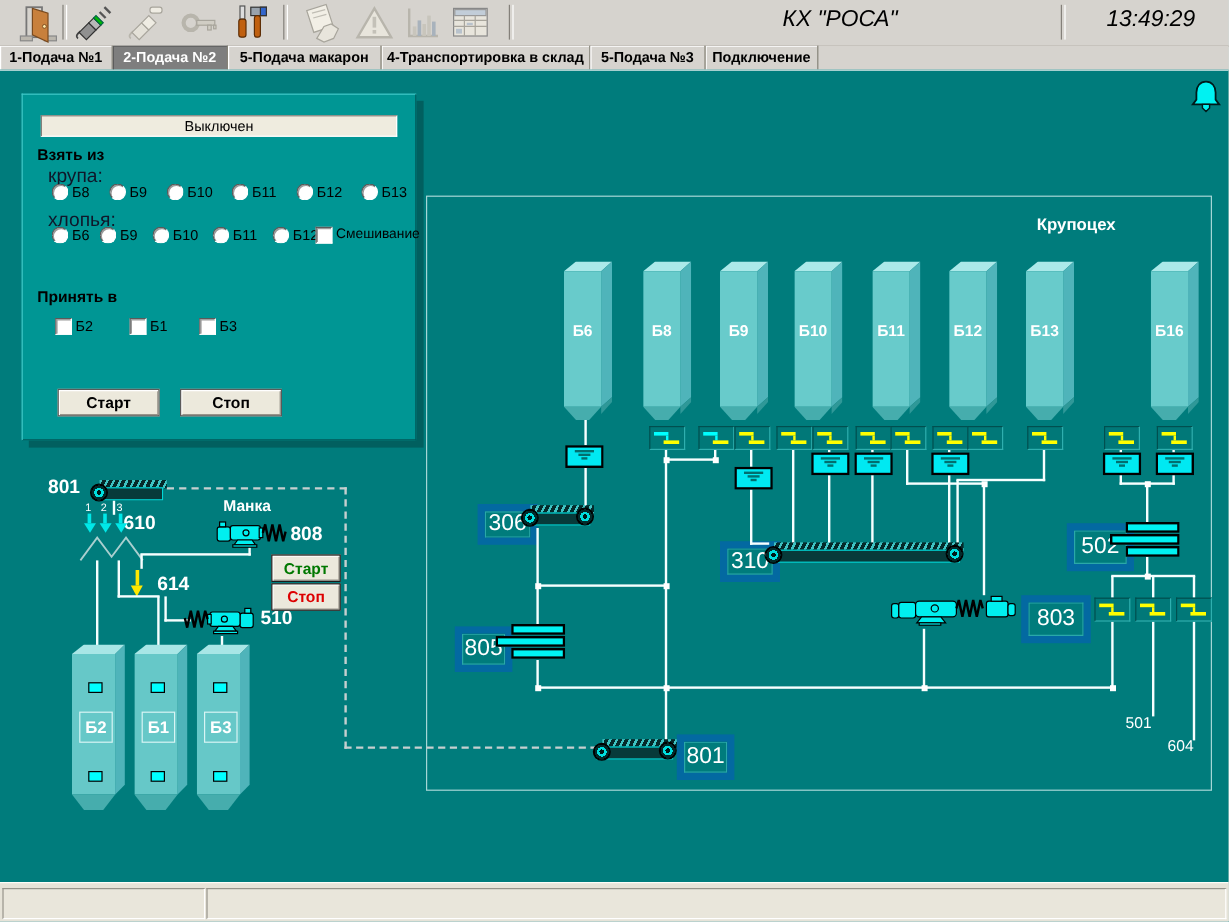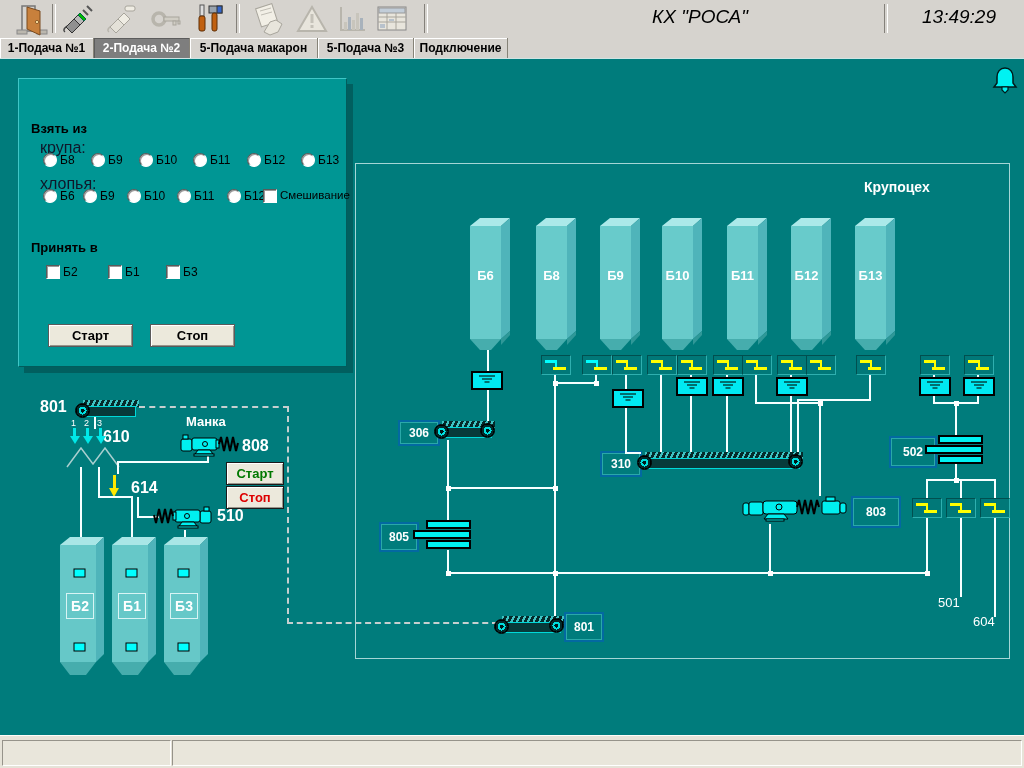--- a/index.html
+++ b/index.html
@@ -26,21 +26,21 @@
   .checkbox{position:absolute;width:12px;height:12px;background:#fff;border:1px solid;border-color:#5a5a5a #fff #fff #5a5a5a;box-shadow:inset 1px 1px 0 #9a9a9a}
   .optlabel{position:absolute;font-size:12px;color:#000;white-space:nowrap}
   .btn95{position:absolute;background:#ECE9DC;border:1px solid #5a5a5a;box-shadow:inset 1px 1px 0 #ffffff,inset -1px -1px 0 #98948a;font-weight:bold;font-size:13px;color:#000;display:flex;align-items:center;justify-content:center;cursor:default}
   
   #diag{position:absolute;left:355px;top:163px;width:653px;height:494px;border:1px solid #A5D6D6}
   .wh{position:absolute;background:#F6FFFF}
   .dot{position:absolute;width:5px;height:5px;background:#fff}
   .dashH{position:absolute;border-top:2px dashed #C6CFCF}
   .dashV{position:absolute;border-left:2px dashed #C6CFCF}
   .plabel{position:absolute;color:#fff;font-weight:bold;white-space:nowrap}
-  .flabel{position:absolute;color:#fff;font-weight:bold;font-size:12px;display:flex;align-items:center;justify-content:center;border:2px solid #0369a1;box-shadow:inset 1px 1px 0 #2aa8a8,inset -1px -1px 0 #2aa8a8}
+  .flabel{position:absolute;color:#fff;font-weight:normal;font-size:19px;display:flex;align-items:center;justify-content:center;border:6px solid #0369a1;box-shadow:inset 1px 1px 0 #2aa8a8,inset -1px -1px 0 #2aa8a8}
   .valve{position:absolute;width:28px;height:18px;background:#017878;border:1px solid;border-color:#014f4f #2FAFAF #2FAFAF #014f4f}
   .vbar{position:absolute;height:3px}
   .fbox{position:absolute;width:28px;height:15px;background:#00E9F2;border:2px solid #000}
   .fline{position:absolute;height:2px;background:#016F6F;left:50%;transform:translateX(-50%)}
   .conv .hatch{position:absolute;left:5px;right:-3px;top:0;height:7px;background:repeating-linear-gradient(115deg,#3FC3C3 0 2px,#052A2A 2px 5px)}
   .conv .belt{position:absolute;left:0;right:0;top:6px;height:9px;background:#073A3A;border:1px solid #00D8D8}
   .wheel{position:absolute;width:13px;height:13px;border-radius:50%;background:radial-gradient(circle,#001818 0 2px,#00DEDE 2px 4px,#022A2A 4px 6px,#000 6px);border:1px solid #000}
   .sift .bar{position:absolute;background:#00F2F2;border:2px solid #000}
   .silolabel{position:absolute;color:#fff;font-weight:bold;font-size:13px;text-align:center}
   .rcv-labelbox{position:absolute;border:1px solid #D8F4F4;color:#fff;font-weight:bold;font-size:14px;display:flex;align-items:center;justify-content:center}
@@ -142,34 +142,36 @@
     <div class="tsep" style="left:424px"></div>
     <div id="title">КХ "РОСА"</div>
     <div class="tsep" style="left:884px"></div>
     <div id="clock">13:49:29</div>
   </div>
 
   <div id="tabbar">
     <div class="tab" style="width:93px">1-Подача №1</div>
     <div class="tab active" style="width:95px">2-Подача №2</div>
     <div class="tab" style="width:127px">5-Подача макарон</div>
+    <div class="tab" style="width:173px">4-Транспортировка в склад</div>
     <div class="tab" style="width:95px">5-Подача №3</div>
     <div class="tab" style="width:93px">Подключение</div>
   </div>
 
   <div id="main"></div>
 
   <div class="abs" style="left:992px;top:66px">
     <svg width="26" height="30" viewBox="0 0 26 30">
       <path d="M13,2 c-5,0 -8,4 -8,9 v6 l-3,4 h22 l-3,-4 v-6 c0,-5 -3,-9 -8,-9 z" fill="#00F2F2" stroke="#001a1a" stroke-width="1.5"></path>
       <path d="M10,21 h6 v3 l-3,3 l-3,-3 z" fill="#00F2F2" stroke="#001a1a" stroke-width="1.2"></path>
     </svg>
   </div>
 
   <div id="panel">
+    <div class="statusfield">Выключен</div>
     <div class="blabel" style="left:12px;top:42px">Взять из</div>
     <div class="slabel" style="left:21px;top:60px">крупа:</div>
     <div id="krupaRow">
         <div class="radio" style="left: 24px; top: 74px;"></div>
         <div class="optlabel" style="left: 41px; top: 74px;">Б8</div>
         <div class="radio" style="left: 72px; top: 74px;"></div>
         <div class="optlabel" style="left: 89px; top: 74px;">Б9</div>
         <div class="radio" style="left: 120px; top: 74px;"></div>
         <div class="optlabel" style="left: 137px; top: 74px;">Б10</div>
         <div class="radio" style="left: 174px; top: 74px;"></div>
@@ -350,20 +352,27 @@
  <polygon points="0,121 31,121 21,132 10,132" fill="#46ADAD"></polygon>
  <polygon points="31,121 40,113 40,117 31,127" fill="#2F9898"></polygon>
       </svg><div class="silolabel" style="left: 0px; top: 50px; width: 31px;">Б12</div></div>
     <div class="abs" style="left: 855px; top: 218px; width: 40px; height: 134px;"><svg width="40" height="134" viewBox="0 0 40 134">
  <polygon points="0,8 10,0 40,0 31,8" fill="#ABE9E9"></polygon>
  <polygon points="31,8 40,0 40,113 31,121" fill="#4FB4BA"></polygon>
  <polygon points="0,8 31,8 31,121 0,121" fill="#68CBCB"></polygon>
  <polygon points="0,121 31,121 21,132 10,132" fill="#46ADAD"></polygon>
  <polygon points="31,121 40,113 40,117 31,127" fill="#2F9898"></polygon>
       </svg><div class="silolabel" style="left: 0px; top: 50px; width: 31px;">Б13</div></div>
+    <div class="abs" style="left: 959px; top: 218px; width: 40px; height: 134px;"><svg width="40" height="134" viewBox="0 0 40 134">
+ <polygon points="0,8 10,0 40,0 31,8" fill="#ABE9E9"></polygon>
+ <polygon points="31,8 40,0 40,113 31,121" fill="#4FB4BA"></polygon>
+ <polygon points="0,8 31,8 31,121 0,121" fill="#68CBCB"></polygon>
+ <polygon points="0,121 31,121 21,132 10,132" fill="#46ADAD"></polygon>
+ <polygon points="31,121 40,113 40,117 31,127" fill="#2F9898"></polygon>
+      </svg><div class="silolabel" style="left: 0px; top: 50px; width: 31px;">Б16</div></div>
     <div class="abs" style="left: 60px; top: 537px; width: 45px; height: 145px;"><svg width="45" height="145" viewBox="0 0 45 145">
  <polygon points="0,8 10,0 44,0 36,8" fill="#A8E6E6"></polygon>
  <polygon points="36,8 44,0 44,117 36,125" fill="#4FB4BA"></polygon>
  <polygon points="0,8 36,8 36,125 0,125" fill="#66C8C8"></polygon>
  <polygon points="0,125 36,125 26,138 10,138" fill="#46ADAD"></polygon>
  <rect x="14" y="32" width="11" height="8" fill="#00FFFF" stroke="#000"></rect>
  <rect x="14" y="106" width="11" height="8" fill="#00FFFF" stroke="#000"></rect>
       </svg><div class="rcv-labelbox" style="left: 6px; top: 56px; width: 26px; height: 24px;">Б2</div></div>
     <div class="abs" style="left: 112px; top: 537px; width: 45px; height: 145px;"><svg width="45" height="145" viewBox="0 0 45 145">
  <polygon points="0,8 10,0 44,0 36,8" fill="#A8E6E6"></polygon>

